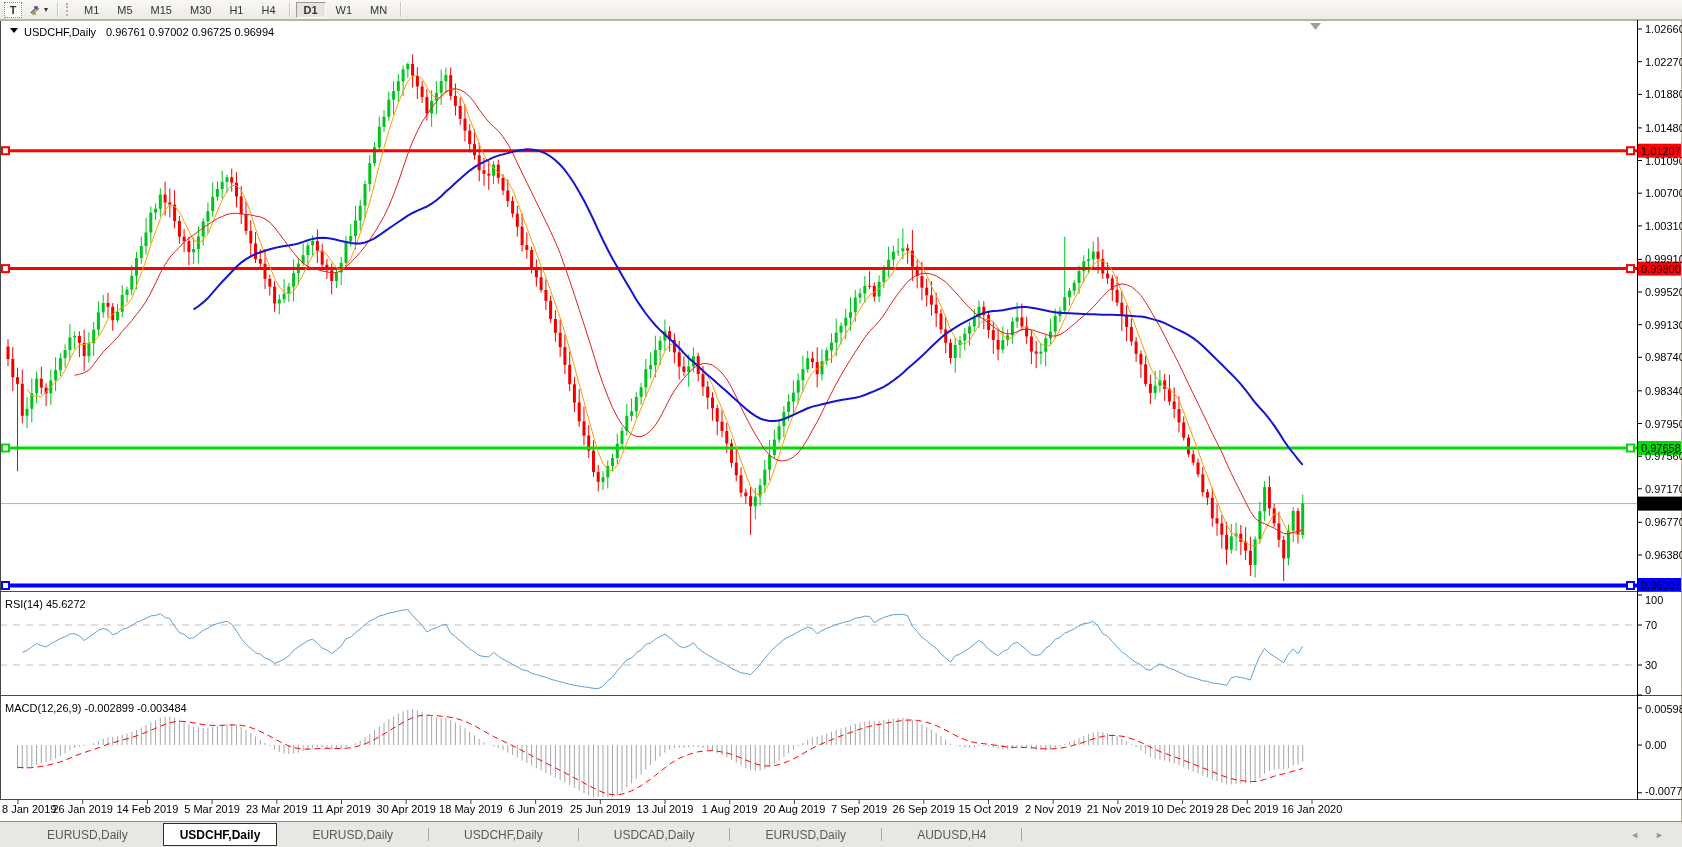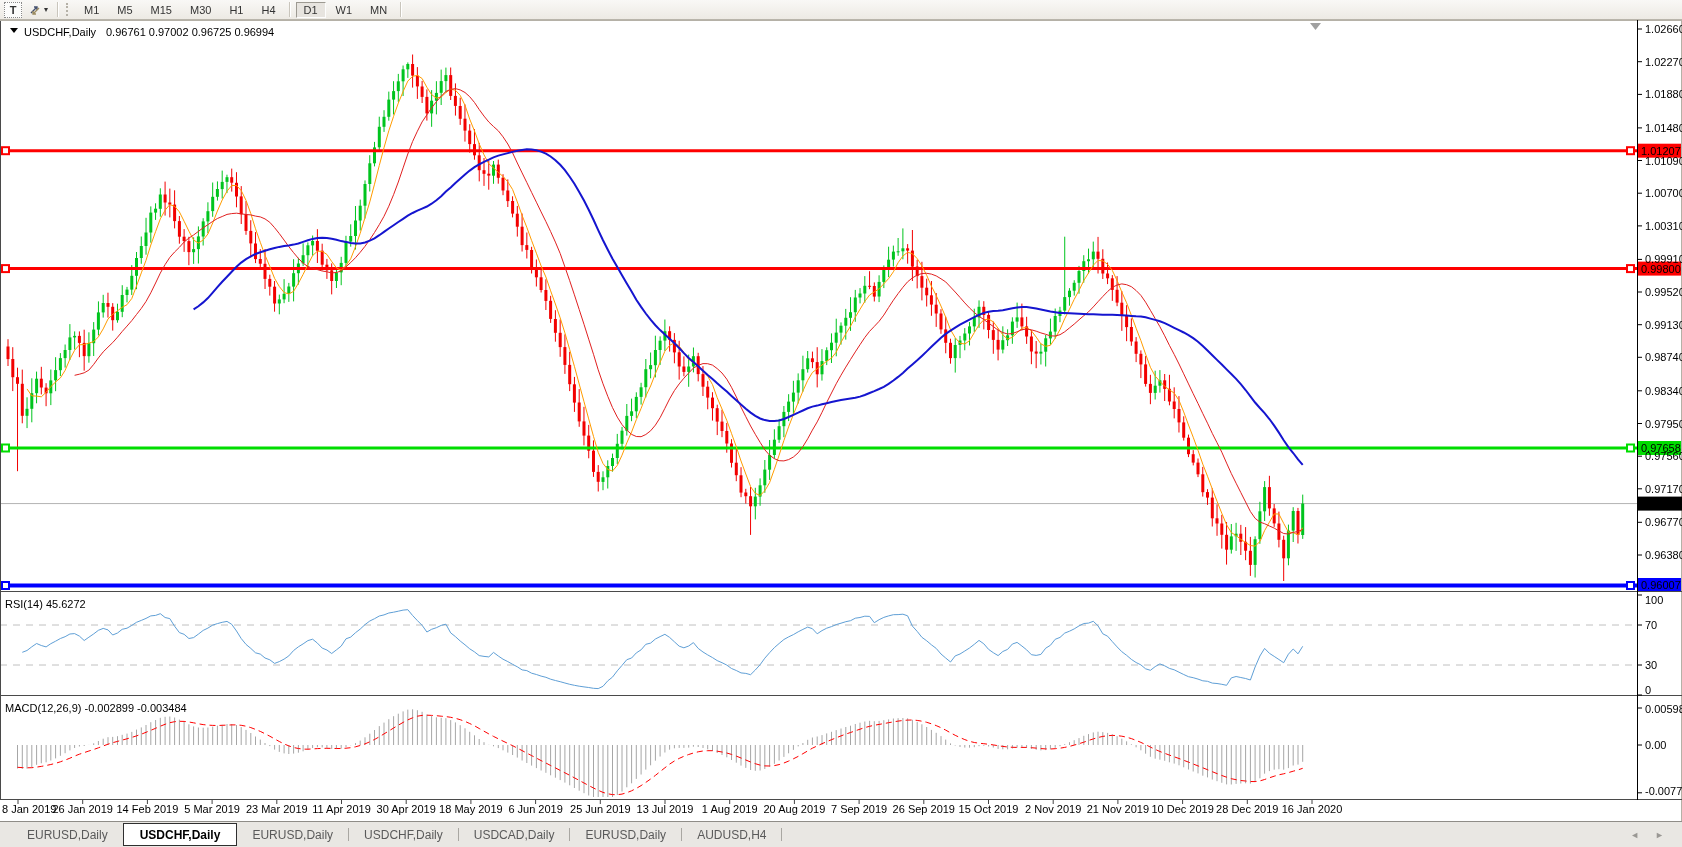--- a/index.html
+++ b/index.html
@@ -7,30 +7,30 @@
   
   #toolbar{position:absolute;left:0;top:0;width:1682px;height:20px;
     background:linear-gradient(#f9f8f6,#edeae4);border-bottom:1px solid #b9b5ab;
     display:flex;align-items:center;font-size:11px;color:#222;box-sizing:border-box;}
   .tbtn{height:16px;display:flex;align-items:center;justify-content:center;
     margin:0 1px;padding:0 6px;border:1px solid transparent;background:transparent;
     font-family:"Liberation Sans",sans-serif;font-size:11px;color:#333;cursor:default;}
   #t-tool{border:1px dotted #8a8a8a;background:#fcfcfb;width:18px;padding:0;margin-left:4px;font-weight:bold;}
   #pointer-tool{padding:0 3px;}
   .tf-btn{padding:0 7px;}
-  .tf-btn.active{background:#e7e4df;border:1px solid #9d9a92;border-right-color:#fdfdfd;border-bottom-color:#fdfdfd;}
+  .tf-btn.active{background:#e7e4df;border:1px solid #9d9a92;border-right-color:#fdfdfd;border-bottom-color:#fdfdfd;font-weight:bold;}
   .tsep{width:1px;height:15px;background:#c9c5bc;border-right:1px solid #fff;margin:0 4px;}
   .grip{width:2px;height:13px;border-left:2px dotted #b5b1a7;margin:0 5px 0 3px;}
   .caret{font-size:8px;color:#333;margin-left:2px;}
   
   #chart-svg{position:absolute;left:0;top:20px;}
   #chart-svg text{font-family:"Liberation Sans",sans-serif;font-size:11px;fill:#000;}
   
   #tabbar{position:absolute;left:0;top:821px;width:1682px;height:26px;background:#e9e7e3;
-    border-top:1px solid #8f8d88;display:flex;align-items:center;font-size:12px;color:#5a5a5a;box-sizing:border-box;}
+    border-top:1px solid #8f8d88;display:flex;align-items:center;font-size:12px;color:#5a5a5a;box-sizing:border-box;gap:20px;}
   #tabbar .pad{width:12px;}
   .tab{height:24px;display:flex;align-items:center;padding:0 15px;white-space:nowrap;cursor:default;}
   .tab.active{background:#fff;border:1px solid #2f2f2f;height:21px;color:#000;font-weight:bold;padding:0 16px;}
   .tabsep{width:1px;height:13px;background:#a9a7a2;}
   #tab-arrows{margin-left:auto;display:flex;gap:16px;align-items:center;padding-right:18px;color:#9a9894;font-size:9px;}
 </style>
 </head>
 <body>
 
 <div id="toolbar">

